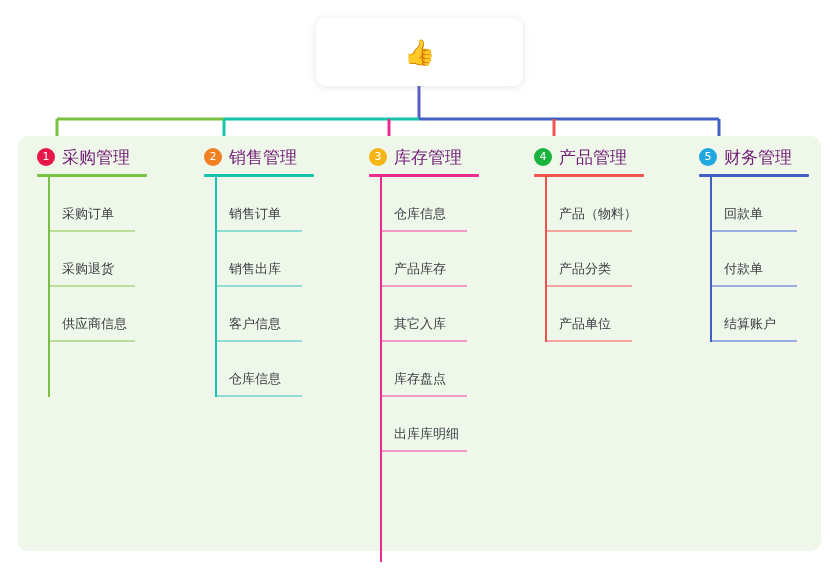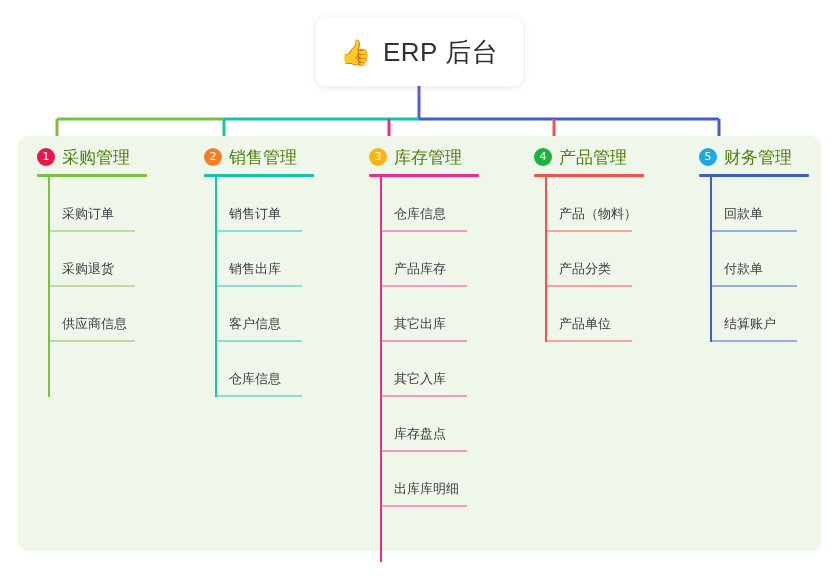--- a/index.html
+++ b/index.html
@@ -95,21 +95,21 @@
     border-radius: 50%;
     color: #ffffff;
     font-size: 11px;
     line-height: 18px;
     text-align: center;
     flex: 0 0 auto;
     font-family: "DejaVu Sans", sans-serif;
   }
   .col-title {
     font-size: 17px;
-    color: #4d7c0f;
+    color: #701a75;
     white-space: nowrap;
   }
   .col-rule {
     margin-top: 6px;
     height: 3px;
     width: 110px;
     border-radius: 1px;
   }
 
   
@@ -161,21 +161,20 @@
       <line x1="224" y1="119" x2="224" y2="148" stroke="#16c4ab" stroke-width="3"></line>
       <line x1="389" y1="119" x2="389" y2="148" stroke="#ea2d8c" stroke-width="3"></line>
       <line x1="554" y1="119" x2="554" y2="148" stroke="#f0524d" stroke-width="3"></line>
       <line x1="719" y1="119" x2="719" y2="148" stroke="#4160c4" stroke-width="3"></line>
     </svg>
 
   <div class="panel"></div>
 
   <div class="root-node">
     <span class="root-emoji">👍</span>
-    <span class="root-title">ERP 后台</span>
   </div>
 
   <div id="columns">
       <div class="column col-1" style="left: 37px;">
         <div class="col-header">
           <span class="col-badge" style="background: rgb(232, 23, 74);">1</span>
           <span class="col-title">采购管理</span>
         </div>
         <div class="col-rule" style="background: rgb(122, 193, 67);"></div>
         <div class="col-body">
@@ -230,24 +229,20 @@
           <div class="col-spine" style="background: rgb(234, 45, 140); height: 385px;"></div>
           <div class="child">
             <span class="child-label">仓库信息</span>
             <div class="child-rule" style="background: rgb(240, 154, 196);"></div>
           </div>
           <div class="child">
             <span class="child-label">产品库存</span>
             <div class="child-rule" style="background: rgb(240, 154, 196);"></div>
           </div>
           <div class="child">
-            <span class="child-label">其它出库</span>
-            <div class="child-rule" style="background: rgb(240, 154, 196);"></div>
-          </div>
-          <div class="child">
             <span class="child-label">其它入库</span>
             <div class="child-rule" style="background: rgb(240, 154, 196);"></div>
           </div>
           <div class="child">
             <span class="child-label">库存盘点</span>
             <div class="child-rule" style="background: rgb(240, 154, 196);"></div>
           </div>
           <div class="child">
             <span class="child-label">出库库明细</span>
             <div class="child-rule" style="background: rgb(240, 154, 196);"></div>

